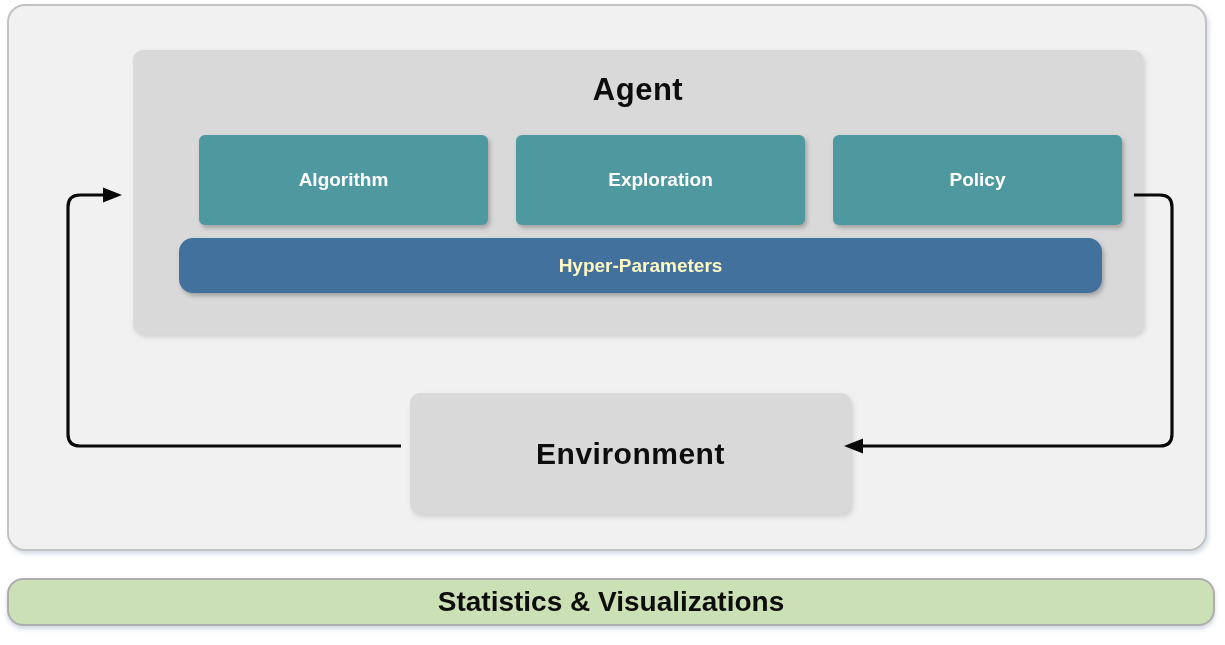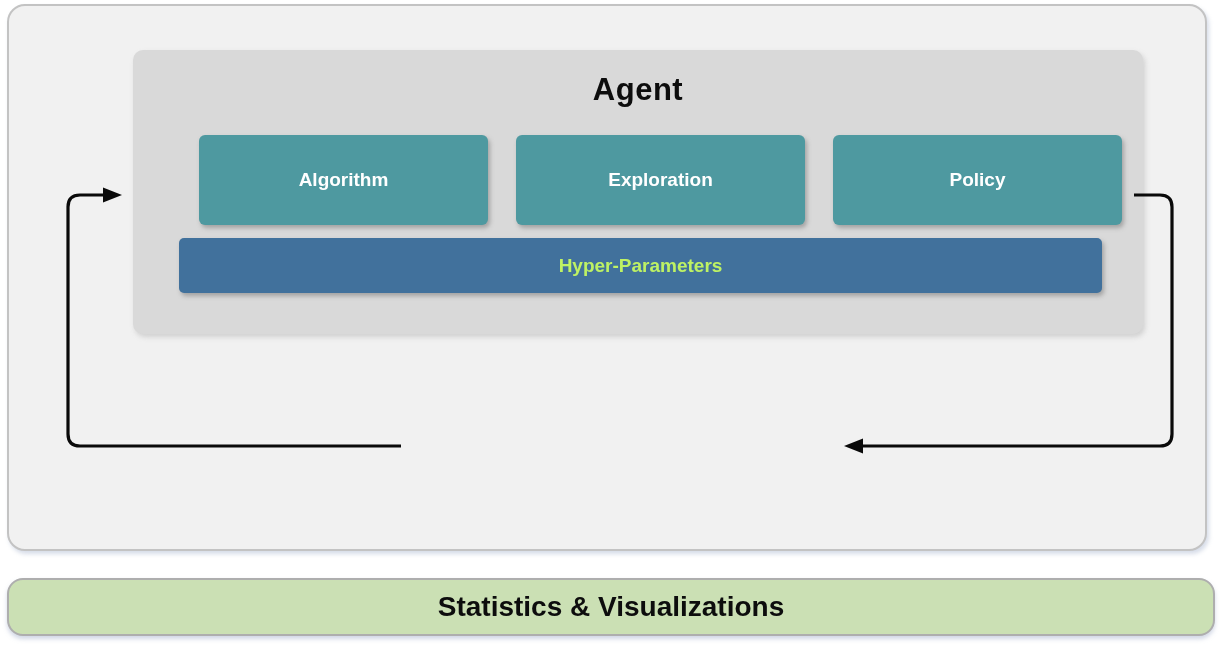--- a/index.html
+++ b/index.html
@@ -60,26 +60,26 @@
     justify-content: center;
     color: #ffffff;
     font-size: 19px;
     font-weight: bold;
   }
   .hyper-bar {
     position: absolute;
     left: 46px; top: 188px;
     width: 923px; height: 55px;
     background: var(--blue, #41719c);
-    border-radius: 5px;
+    border-radius: 14px;
     box-shadow: 2px 3px 4px rgba(110,110,110,0.5);
     display: flex;
     align-items: center;
     justify-content: center;
-    color: #bef264;
+    color: #fef9c3;
     font-size: 19px;
     font-weight: bold;
   }
 
   
   .env-box {
     position: absolute;
     left: 401px; top: 387px;
     width: 441px; height: 121px;
     background: var(--gray_box, #d9d9d9);
@@ -91,21 +91,21 @@
     font-size: 30px;
     font-weight: bold;
     color: #0d0d0d;
     letter-spacing: 0.5px;
   }
 
   
   .stats-bar {
     position: absolute;
     left: 7px; top: 578px;
-    width: 1208px; height: 58px;
+    width: 1208px; height: 48px;
     background: var(--green, #cbe0b4);
     border: 2px solid #aeaeae;
     border-radius: 16px;
     box-shadow: 0 3px 4px rgba(165,178,205,0.5);
     box-sizing: border-box;
     display: flex;
     align-items: center;
     justify-content: center;
     font-size: 28px;
     font-weight: bold;
@@ -139,20 +139,23 @@
 
       <div class="modules-row">
         <div class="module">Algorithm</div>
         <div class="module">Exploration</div>
         <div class="module">Policy</div>
       </div>
 
       <div class="hyper-bar">Hyper-Parameters</div>
     </div>
 
+    <div class="env-box">
+      <span>Environment</span>
+    </div>
 
   </div>
 
   <svg class="arrows-svg" viewBox="0 0 1225 645" xmlns="http://www.w3.org/2000/svg">
 
     <path class="arrow-path" d="M 401 446 L 80 446 Q 68 446 68 434 L 68 207 Q 68 195 80 195 L 103 195"></path>
     <polygon class="arrow-head" points="122,195 103,187.5 103,202.5"></polygon>
 
     <path class="arrow-path" d="M 1134 195 L 1160 195 Q 1172 195 1172 207 L 1172 434 Q 1172 446 1160 446 L 863 446"></path>
     <polygon class="arrow-head" points="844,446 863,438.5 863,453.5"></polygon>

